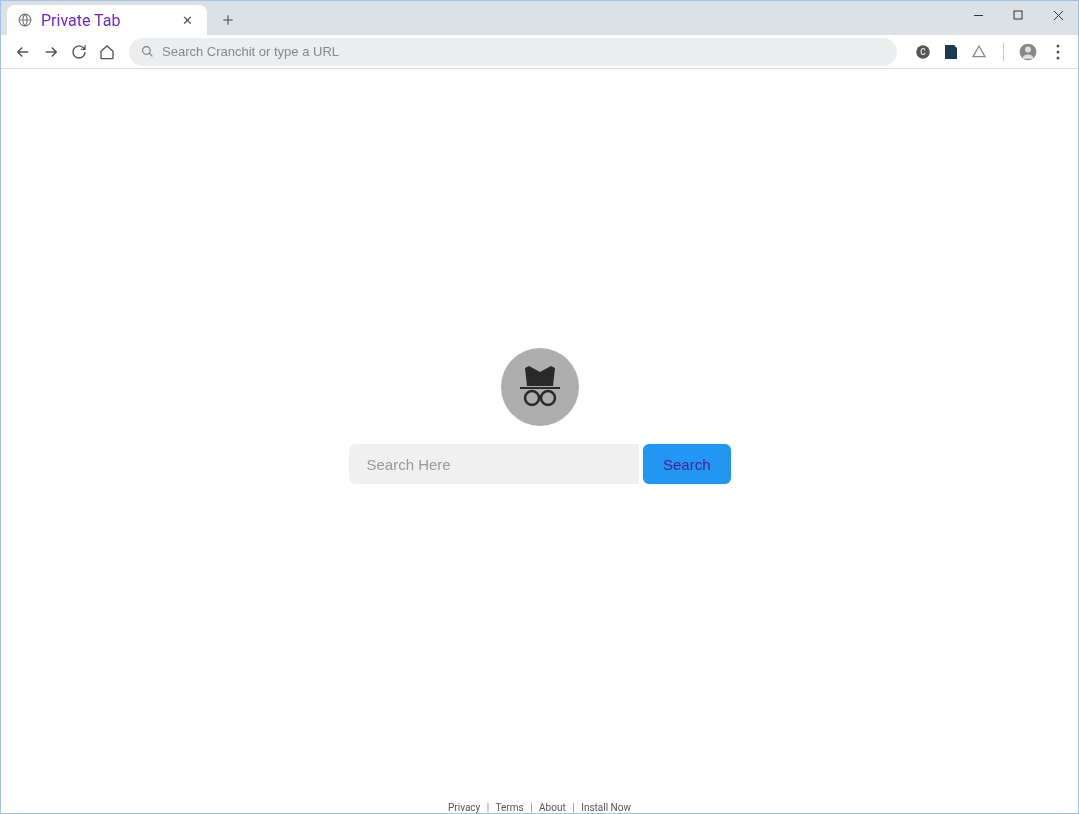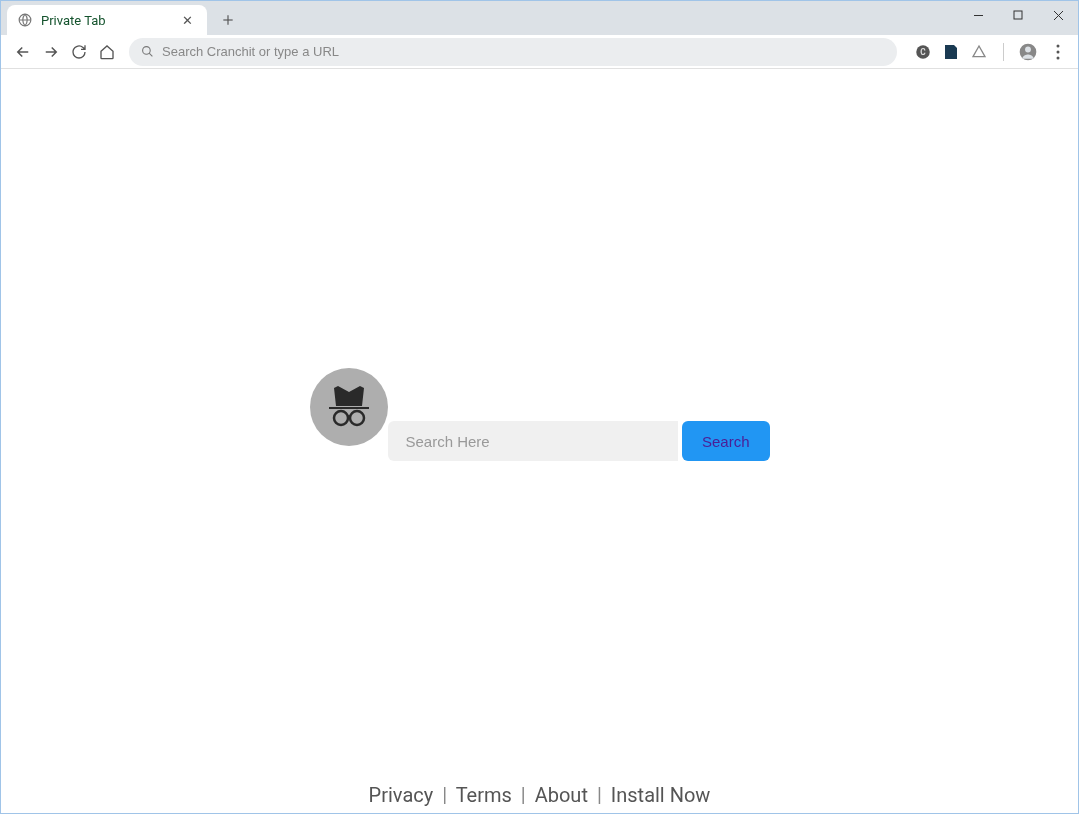--- a/index.html
+++ b/index.html
@@ -35,22 +35,22 @@
     }
     .tab-icon {
       width: 16px;
       height: 16px;
       margin-right: 8px;
       display: flex;
       align-items: center;
       justify-content: center;
     }
     .tab-title {
-      font-size: 13px;
-      color: #14532d;
+      font-size: 16px;
+      color: #6d28d9;
       flex: 1;
     }
     .tab-close {
       font-size: 13px;
       color: #555;
       cursor: pointer;
       padding: 0 4px;
     }
     .new-tab {
       width: 26px;
@@ -147,21 +147,21 @@
       width: 24px;
       display: flex;
       align-items: center;
       justify-content: center;
       cursor: pointer;
       color: #555;
     }
     .content {
       height: calc(814px - 34px - 34px - 2px);
       display: flex;
-      flex-direction: row;
+      flex-direction: column;
       align-items: center;
       justify-content: center;
       position: relative;
     }
     .incognito-circle {
       width: 78px;
       height: 78px;
       background: #aeaeae;
       border-radius: 50%;
       display: flex;
@@ -195,24 +195,24 @@
       color: #4c1d95;
       border: none;
       border-radius: 6px;
       font-size: 15px;
       font-weight: 500;
       cursor: pointer;
       margin-left: 4px;
     }
     .footer {
       position: absolute;
-      bottom: 6px;
+      bottom: 0;
       width: 100%;
       text-align: center;
-      font-size: 20px;
+      font-size: 10px;
       color: #555;
     }
     .footer a {
       color: #555;
       text-decoration: none;
       cursor: pointer;
     }
     .footer-sep {
       margin: 0 4px;
       color: #888;

